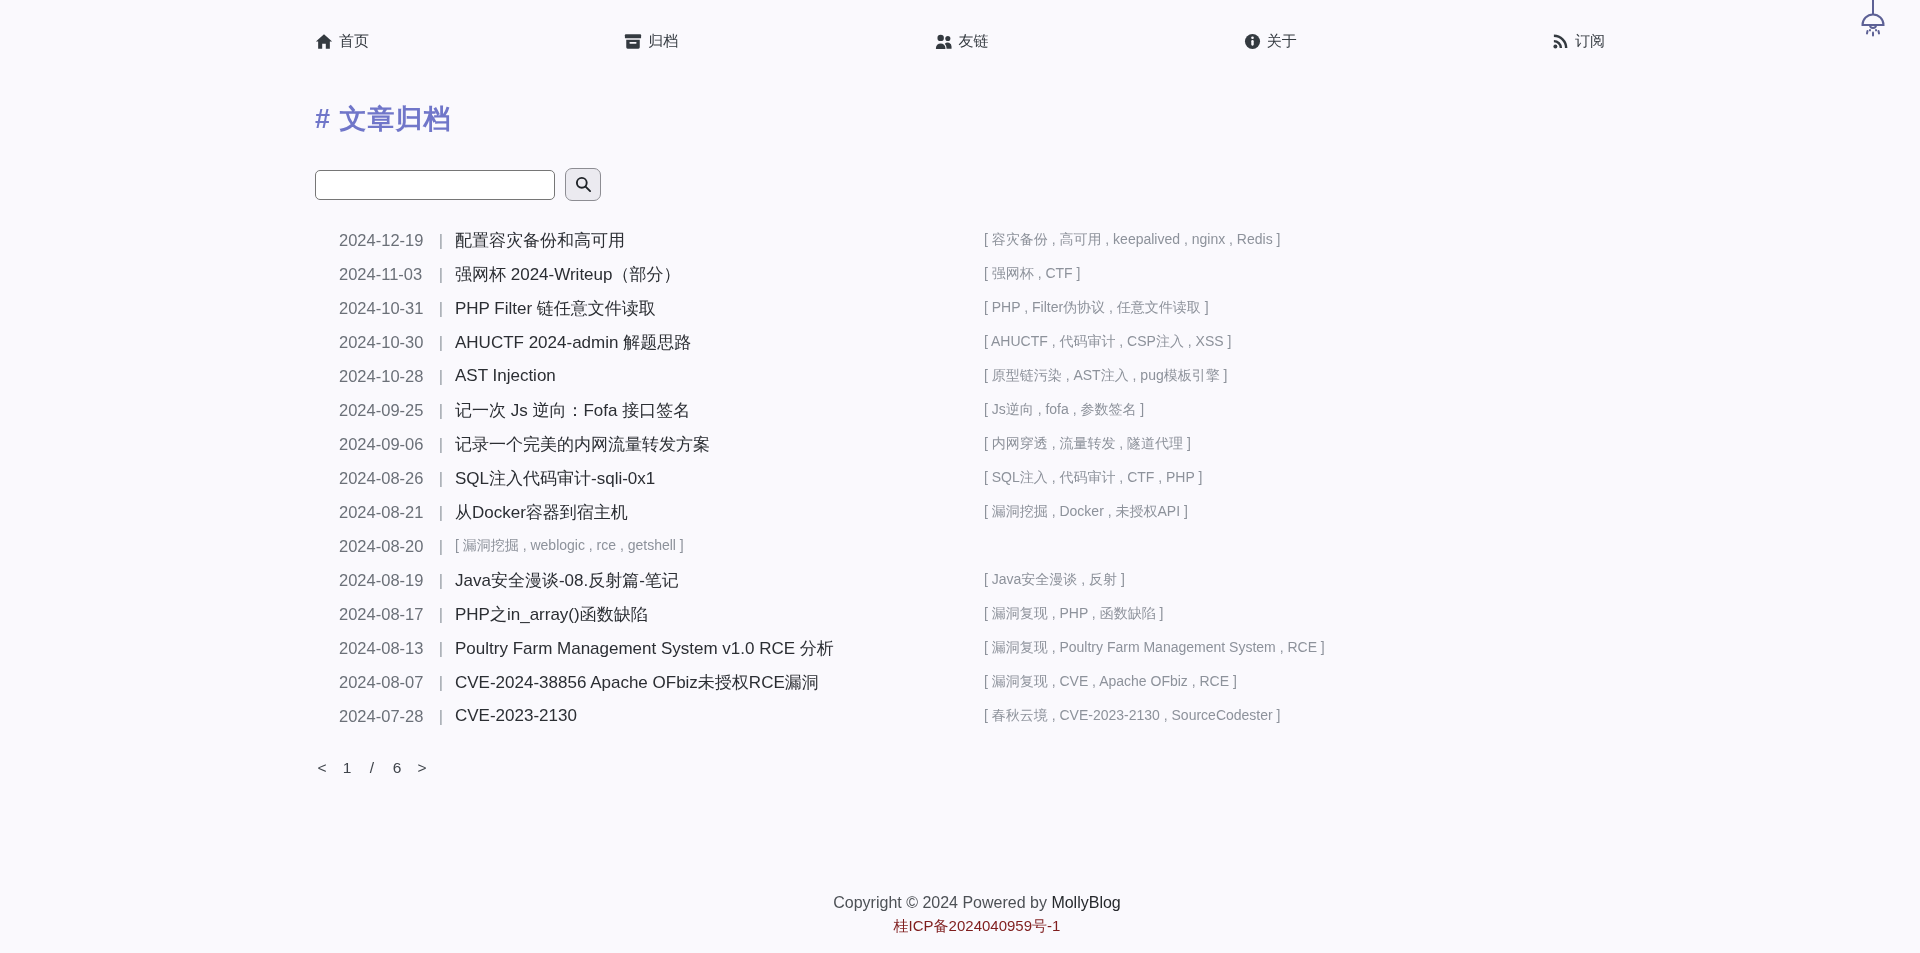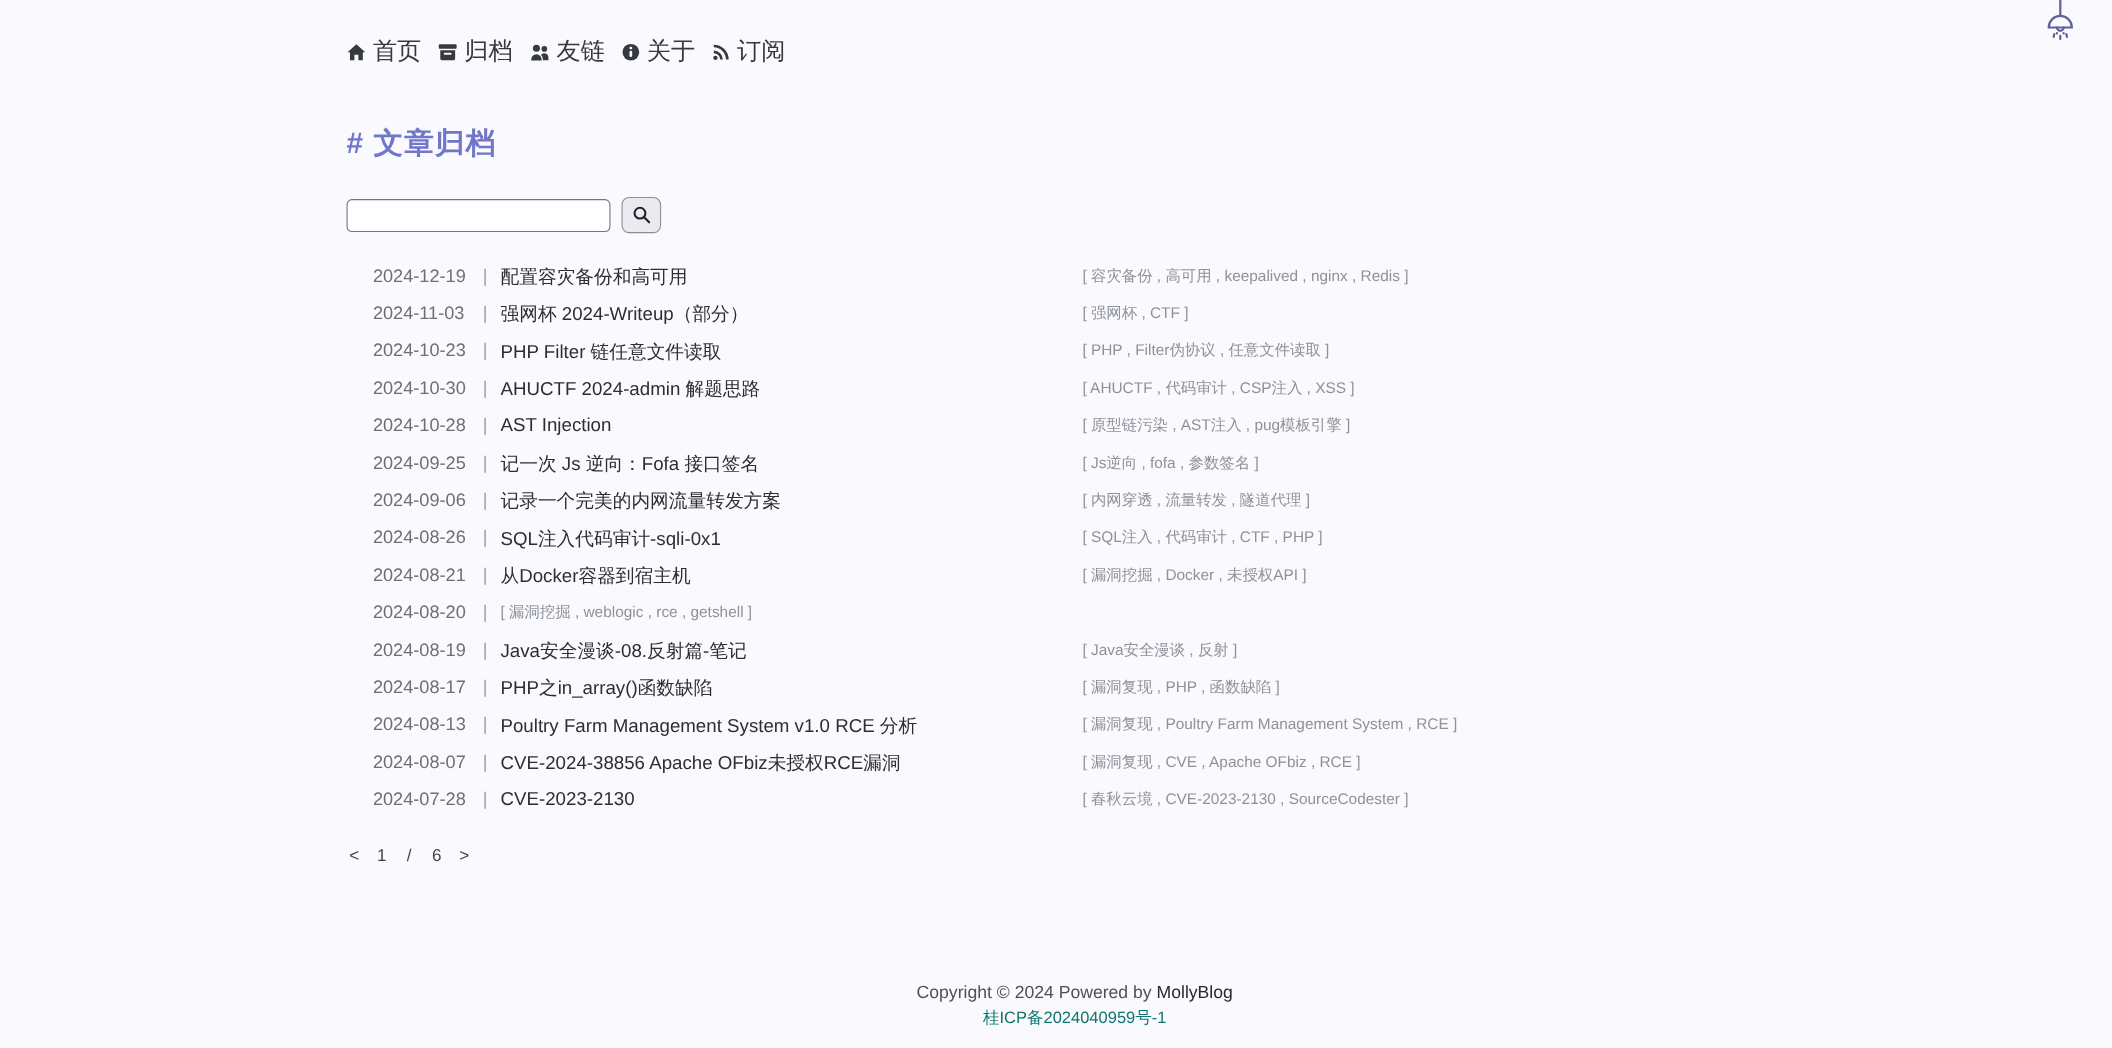--- a/index.html
+++ b/index.html
@@ -19,22 +19,23 @@
     width: 1290px;
     margin: 0 auto;
     padding-top: 32px;
   }
 
   
   nav.topnav {
     display: flex;
     align-items: center;
     gap: 15px;
-    font-size: 22px;
+    font-size: 15px;
     color: #343a40;
+    justify-content: space-between;
   }
   .nav-item {
     display: inline-flex;
     align-items: center;
     gap: 6px;
     color: #343a40;
     text-decoration: none;
     cursor: pointer;
   }
   .nav-item svg { display: block; }
@@ -121,21 +122,21 @@
   footer {
     margin-top: auto;
     text-align: center;
     padding-bottom: 16px;
     color: #4d5156;
     padding-left: 34px;
   }
   .footer-line1 { font-size: 16px; line-height: 24px; }
   .footer-brand { color: #26292d; text-decoration: none; cursor: pointer; }
   .footer-line2 { font-size: 15px; line-height: 22px; }
-  .footer-icp { color: #0f766e; text-decoration: none; cursor: pointer; }
+  .footer-icp { color: #7f1d1d; text-decoration: none; cursor: pointer; }
 </style>
 </head>
 <body>
 
 <div class="page">
 
   <div class="lamp">
     <svg width="28" height="42" viewBox="0 0 28 42" fill="none" stroke="currentColor" stroke-width="2" stroke-linecap="round">
       <line x1="14" y1="0" x2="14" y2="14"></line>
       <path d="M3.5 25 a10.5 10.5 0 0 1 21 0 Z"></path>
@@ -213,21 +214,21 @@
         </div>
 
         <div class="article-row">
           <span class="a-date">2024-11-03</span>
           <span class="a-sep">|</span>
           <a class="a-title">强网杯 2024-Writeup（部分）</a>
           <span class="a-tags">[ 强网杯 , CTF ]</span>
         </div>
 
         <div class="article-row">
-          <span class="a-date">2024-10-23</span>
+          <span class="a-date">2024-10-31</span>
           <span class="a-sep">|</span>
           <a class="a-title">PHP Filter 链任意文件读取</a>
           <span class="a-tags">[ PHP , Filter伪协议 , 任意文件读取 ]</span>
         </div>
 
         <div class="article-row">
           <span class="a-date">2024-10-30</span>
           <span class="a-sep">|</span>
           <a class="a-title">AHUCTF 2024-admin 解题思路</a>
           <span class="a-tags">[ AHUCTF , 代码审计 , CSP注入 , XSS ]</span>

